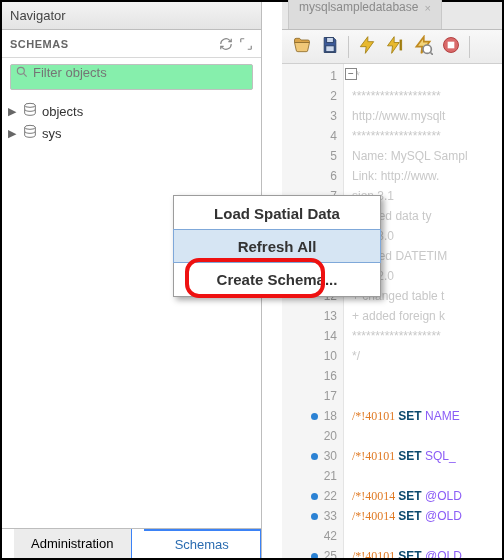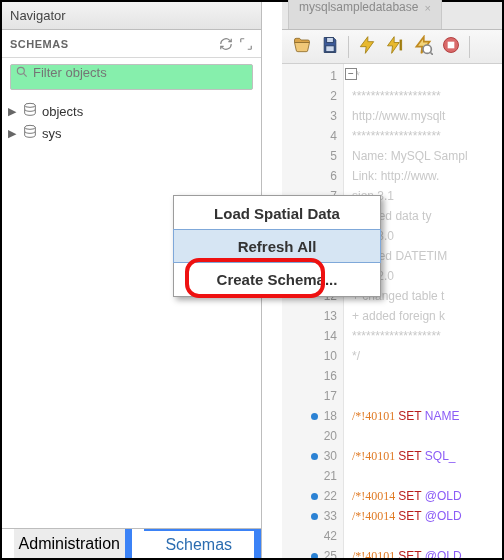--- a/index.html
+++ b/index.html
@@ -12,37 +12,37 @@
   .schemas-bar { height: 28px; display: flex; align-items: center; justify-content: space-between; padding: 0 8px; font-size: 11px; font-weight: 600; color: #666; letter-spacing: 0.5px; border-bottom: 1px solid #d8d8d8; }
   .schemas-icons { display: flex; gap: 6px; }
   .filter-row { padding: 6px 8px; }
   .filter-row .field { display: flex; align-items: flex-start; border: 1px solid #bfbfbf; height: 26px; background: #86efac; border-radius: 2px; }
   .filter-row .field .mag { width: 22px; display: flex; align-items: center; justify-content: center; color: #888; }
   .filter-row input { flex: 1; border: none; outline: none; font-size: 13px; color: #555; background: transparent; }
   .tree { flex: 1; padding: 4px 6px; font-size: 13px; color: #333; }
   .tree-item { display: flex; align-items: center; gap: 4px; height: 22px; }
   .tree-item .arrow { color: #666; font-size: 11px; width: 10px; }
   .bottom-tabs { height: 30px; display: flex; border-top: 1px solid #bdbdbd; }
-  .btm-tab { flex: 1; display: flex; align-items: center; justify-content: center; font-size: 16px; background: #ececec; border-right: 7px solid #3b82f6; cursor: pointer; margin-left: 12px; }
+  .btm-tab { flex: 1; display: flex; align-items: center; justify-content: center; font-size: 13px; background: #ececec; border-right: 1px solid #3b82f6; cursor: pointer; margin-left: 12px; }
   .btm-tab.active { background: #fff; color: #2b6cb0; border-top: 2px solid #3b82f6; }
 
   
   .right { flex: 1; display: flex; flex-direction: column; background: #fff; }
   .tab-strip { height: 28px; background: #e8e8e8; display: flex; align-items: flex-end; padding-left: 6px; border-bottom: 1px solid #bdbdbd; }
   .tab { height: 24px; background: #dcdcdc; color: #8a8a8a; font-size: 12px; padding: 15px 10px; display: flex; align-items: flex-end; gap: 6px; border-radius: 3px 3px 0 0; border: 1px solid #c8c8c8; border-bottom: none; }
   .tab .close { font-size: 11px; color: #aaa; }
   .toolbar { height: 34px; background: linear-gradient(#f8f8f8,#ececec); border-bottom: 1px solid #cfcfcf; display: flex; align-items: center; gap: 8px; padding: 0 10px; }
   .editor { flex: 1; display: flex; font-family: Consolas, monospace; font-size: 12px; overflow: hidden; position: relative; background: #fff; }
   .gutter { width: 62px; background: #f5f5f5; border-right: 1px solid #e4e4e4; text-align: right; padding: 2px 6px 2px 2px; color: #9a9a9a; line-height: 20px; }
   .gutter .row { display: flex; align-items: center; justify-content: flex-end; height: 20px; gap: 6px; }
   .gutter .dot { width: 7px; height: 7px; border-radius: 50%; background: #2b82d4; display: inline-block; }
   .code { flex: 1; padding: 2px 0 2px 8px; line-height: 20px; color: #c8c8c8; white-space: pre; overflow: hidden; }
   .code .ln { height: 20px; display: block; }
   .cmt-orange { color: #e07b26; font-family: Liberation Serif, serif; }
-  .kw-blue { color: #b91c1c; font-weight: 400; }
+  .kw-blue { color: #0c4a6e; font-weight: 700; }
   .txt-dark { color: #8b5cf6; }
   .fold-box { position: absolute; left: 63px; top: 4px; width: 12px; height: 12px; border: 1px solid #888; background: #fff; font-size: 10px; line-height: 10px; text-align: center; color: #555; }
 
   
   .ctx { position: absolute; left: 171px; top: 193px; width: 208px; background: #fff; border: 1px solid #9c9c9c; box-shadow: 3px 3px 6px rgba(0,0,0,0.35); z-index: 30; font-weight: bold; }
   .ctx-item { height: 34px; display: flex; align-items: center; justify-content: center; font-size: 15px; color: #333; cursor: pointer; }
   .ctx-item.hl { background: #d6e5f3; border: 1px solid #7fa8d9; margin: -1px; }
   .callout { position: absolute; border: 4px solid #e11; border-radius: 14px; pointer-events: none; z-index: 40; }
 
   .icon-svg { display: block; }

